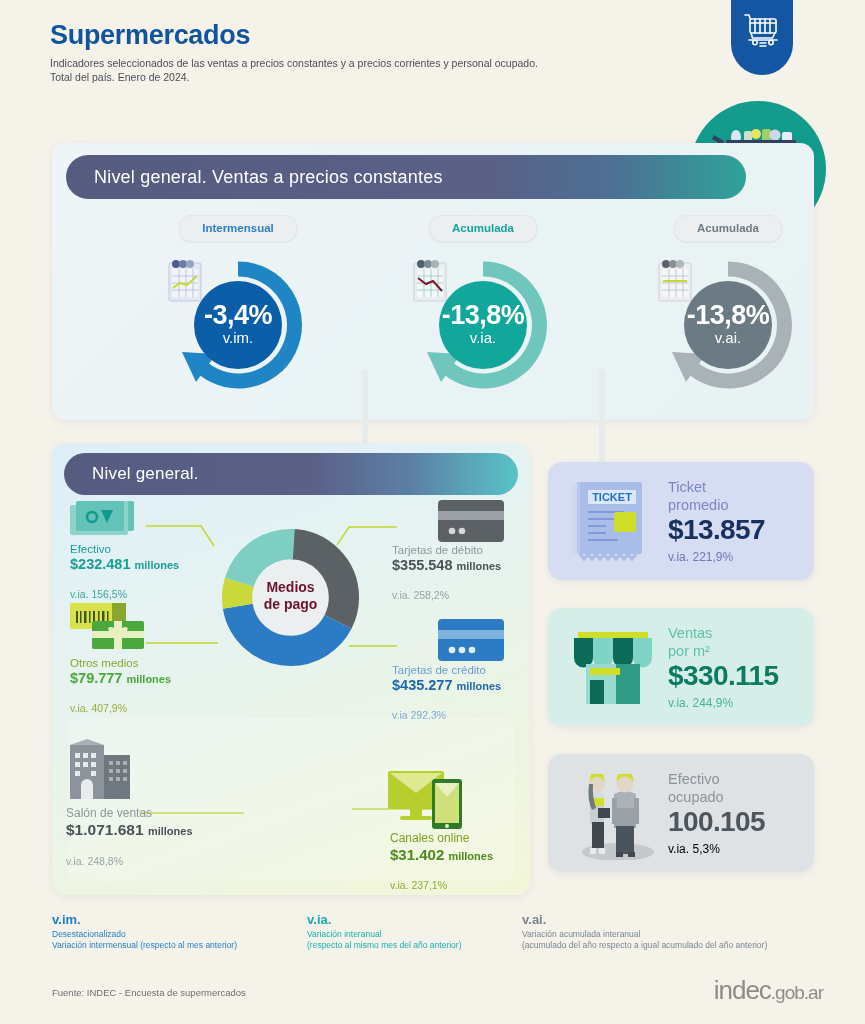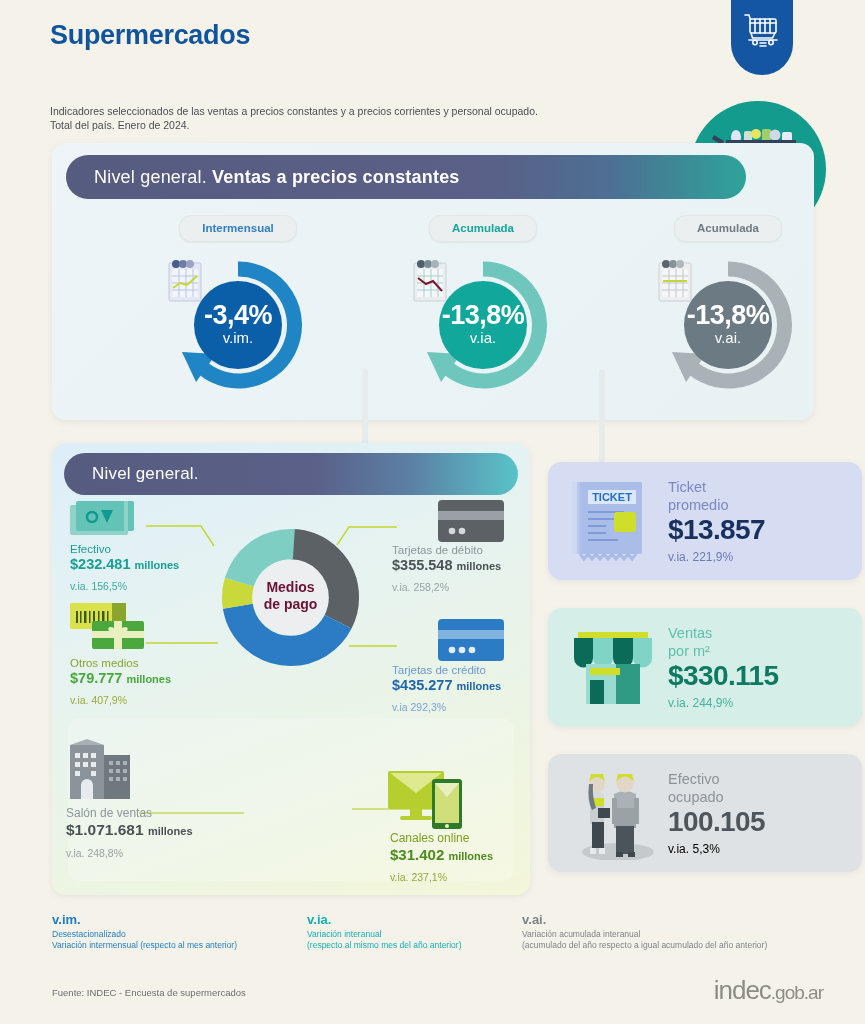--- a/index.html
+++ b/index.html
@@ -13,21 +13,21 @@
   }
   .page { position: absolute; inset: 0; }
 
   
   .hdr-title {
     position: absolute; left: 50px; top: 20px;
     font-size: 27px; font-weight: bold; color: #11549e; letter-spacing: -0.3px;
   }
   .hdr-sub {
     position: absolute; left: 50px; top: 56px; width: 620px;
-    font-size: 10.5px; line-height: 14px; color: #4a4f56; margin-top: 48px;
+    font-size: 10.5px; line-height: 14px; color: #4a4f56;
   }
   .cart-badge {
     position: absolute; left: 731px; top: -14px; width: 62px; height: 89px;
     background: #1556a2; border-radius: 0 0 31px 31px;
   }
   .cart-badge svg { position: absolute; left: 11px; top: 24px; }
   .teal-circle {
     position: absolute; left: 690px; top: 101px; width: 136px; height: 136px;
     border-radius: 50%; background: #139b8e; overflow: hidden;
   }
@@ -42,21 +42,21 @@
   }
   .panel-head {
     position: absolute; left: 14px; top: 12px; height: 44px;
     border-radius: 22px; display: flex; align-items: center; padding: 0 28px;
     color: #fff; font-size: 18px; letter-spacing: .2px;
   }
   .panel1 .panel-head {
     width: 680px;
     background: linear-gradient(90deg,#565b80 0%,#5a6087 62%,#4d6f93 80%,#2ea39a 100%);
   }
-  .panel-head b { font-weight: bold; }
+  .panel-head b { font-weight: normal; }
   .panel-head span.light { font-weight: normal; }
 
   .gauge-col { position: absolute; top: 72px; width: 240px; text-align: center; }
   .gauge-col.c1 { left: 66px; }
   .gauge-col.c2 { left: 311px; }
   .gauge-col.c3 { left: 556px; }
 
   .pill {
     display: inline-block; padding: 6px 22px 7px; border-radius: 12px;
     background: #eceff0; border: 1px solid #e2e6e7;
@@ -97,31 +97,31 @@
   }
   .sub-card {
     position: absolute; left: 16px; top: 275px; width: 446px; height: 163px;
     border-radius: 12px; background: rgba(255,255,255,.22);
   }
 
   .lbl { position: absolute; font-size: 11px; }
   .lbl .name { color: #7c8a93; font-size: 11.5px; margin-bottom: 1px; }
   .lbl .amt { font-size: 14.5px; font-weight: bold; }
   .lbl .amt .unit { font-size: 11px; }
-  .lbl .via { font-size: 10.5px; margin-top: 8px; }
+  .lbl .via { font-size: 10.5px; margin-top: 16px; }
 
   .donut { position: absolute; }
   .donut .center-txt {
     position: absolute; left: 0; right: 0; text-align: center;
     font-size: 14px; font-weight: bold; line-height: 17px;
   }
 
   
   .rcard {
-    position: absolute; left: 548px; width: 314px; border-radius: 14px;
+    position: absolute; left: 548px; width: 266px; border-radius: 14px;
     box-shadow: 0 2px 6px rgba(90,105,120,.10);
   }
   .rcard .rtitle { position: absolute; font-size: 14.5px; line-height: 18px; }
   .rcard .rval { position: absolute; font-size: 28px; font-weight: bold; letter-spacing: -.6px; }
   .rcard .rvia { position: absolute; font-size: 12px; }
   #card-ticket { top: 462px; height: 118px; background: #d6dcf2; }
   #card-m2 { top: 608px; height: 118px; background: #d5eee7; }
   #card-personal { top: 754px; height: 118px; background: #dfe2e4; }
 
   

